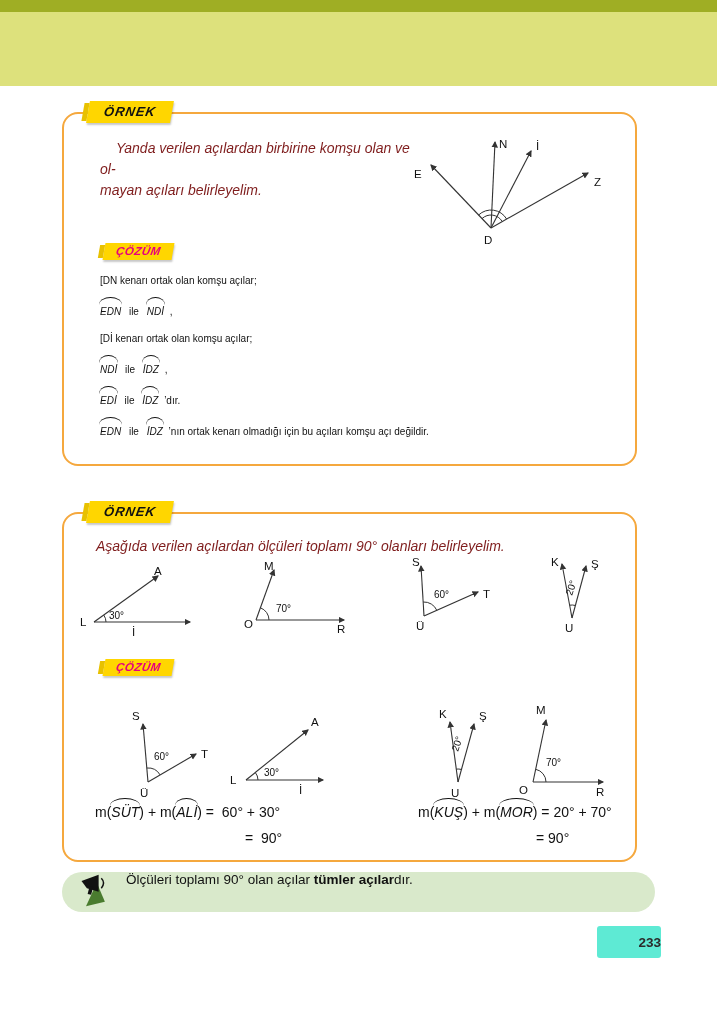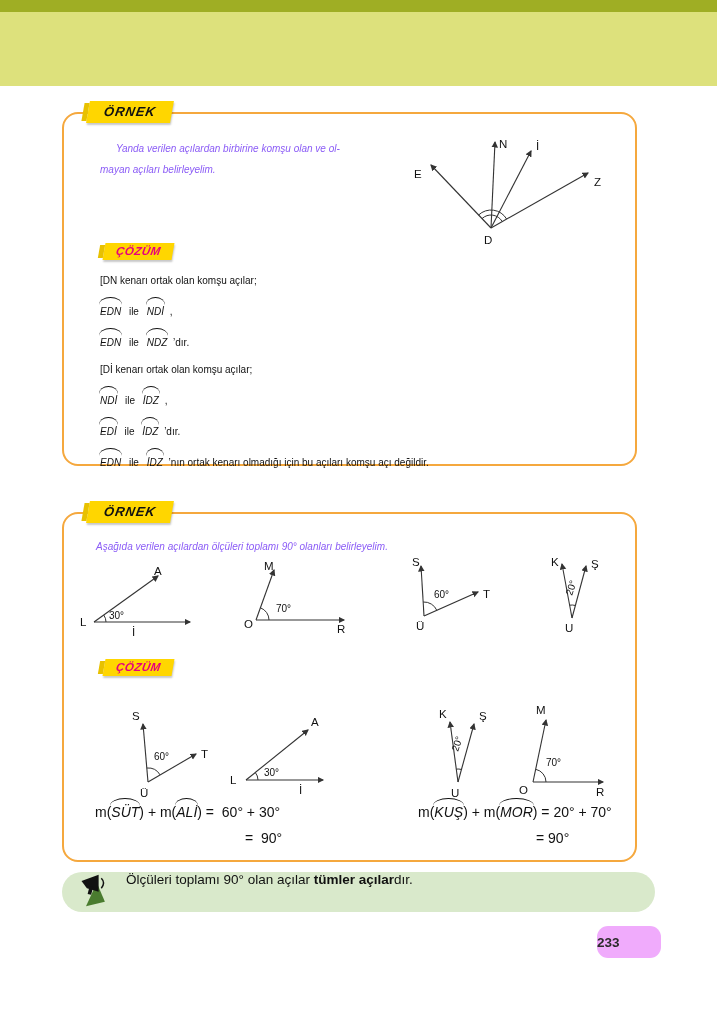--- a/index.html
+++ b/index.html
@@ -16,21 +16,21 @@
   #ex1-box{left:62px;top:112px;width:571px;height:350px;}
   #ex2-box{left:62px;top:512px;width:571px;height:346px;}
 
   
   .tab{position:absolute;background:#ffd600;transform:skewX(-10deg);
        padding:3px 16px 4px;font-style:italic;font-weight:bold;font-size:13px;
        letter-spacing:1px;box-shadow:1px 2px 2px rgba(0,0,0,0.22);z-index:5;}
   .tab.cozum{color:#e6007e;font-size:11.5px;padding:2px 12px 3px;letter-spacing:0.5px;}
   .tab::before{content:"";position:absolute;left:-5px;top:2px;bottom:2px;width:5px;background:#e8c100;}
 
-  .intro{font-style:italic;font-size:10px;line-height:21px;color:#8b5cf6;}
+  .intro{font-style:italic;font-size:14px;line-height:21px;color:#7f1d1d;}
   .indent{display:block;text-indent:16px;}
 
   .sol{font-size:10px;line-height:18px;}
   .sol-line{margin-bottom:9px;white-space:nowrap;}
   .sol-line.wrap{white-space:normal;}
   .mid{margin:16px 5px;}
   .post{margin-left:3px;}
 
   
   .ang{position:relative;display:inline-block;padding-top:4px;font-style:italic;}
@@ -41,22 +41,22 @@
   .eq{font-size:14px;}
   .eq .row{display:flex;align-items:baseline;white-space:pre;}
   .eq .r2{margin-top:10px;}
 
   
   .note-box{left:62px;top:872px;width:593px;height:40px;background:#d9e9cb;
             border-radius:22px;display:flex;align-items:flex-start;}
   .note-text{font-size:13.5px;margin-left:12px;}
   .note-text b{font-weight:bold;}
 
-  .page-tab{left:597px;top:926px;width:64px;height:32px;background:#f0abfc;
-            border-radius:11px;display:flex;align-items:center;justify-content:flex-start;
+  .page-tab{left:597px;top:926px;width:64px;height:32px;background:#5eead4;
+            border-radius:3px;display:flex;align-items:center;justify-content:flex-end;
             font-weight:bold;font-size:13.5px;color:#2b2b2b;}
 
   svg text{font-family:"Liberation Sans",sans-serif;fill:#111;}
   .ptlbl{font-size:11.5px;}
   .anglbl{font-size:10px;}
 </style>
 </head>
 <body>
 
 <div class="page">
@@ -105,26 +105,20 @@
     <div class="sol-line">
       <span>[DN kenarı ortak olan komşu açılar;</span>
     </div>
     <div class="sol-line">
       <span class="ang">EDN</span>
       <span class="mid">ile</span>
       <span class="ang">NDİ</span>
       <span class="post">,</span>
     </div>
     <div class="sol-line">
-      <span class="ang">EDN</span>
-      <span class="mid">ile</span>
-      <span class="ang">NDZ</span>
-      <span class="post">’dır.</span>
-    </div>
-    <div class="sol-line">
       <span>[Dİ kenarı ortak olan komşu açılar;</span>
     </div>
     <div class="sol-line">
       <span class="ang">NDİ</span>
       <span class="mid">ile</span>
       <span class="ang">İDZ</span>
       <span class="post">,</span>
     </div>
     <div class="sol-line">
       <span class="ang">EDİ</span>

